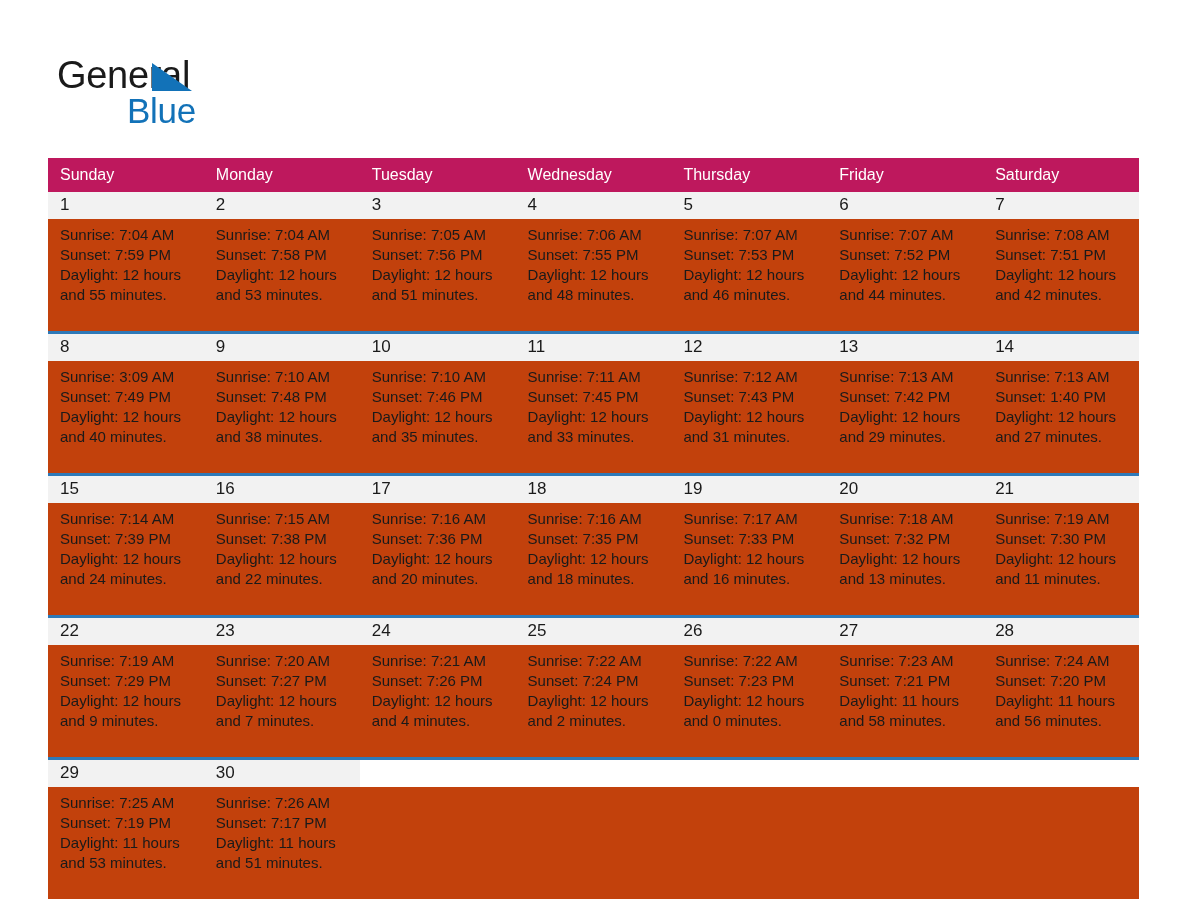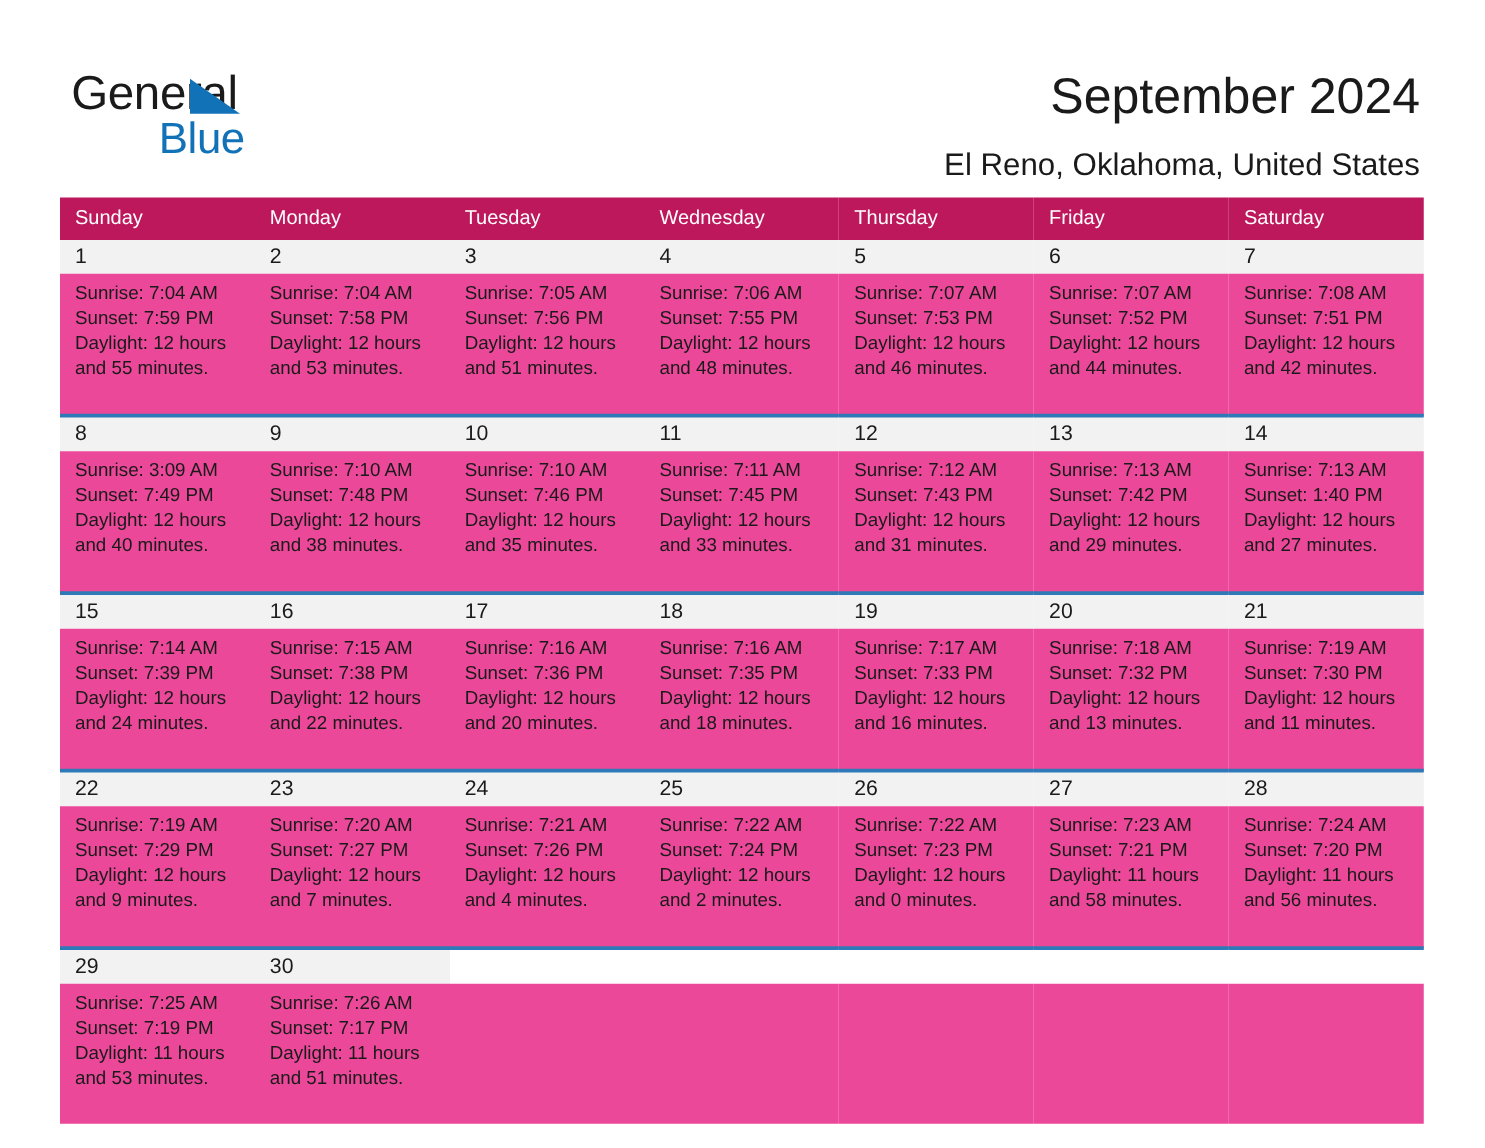--- a/index.html
+++ b/index.html
@@ -136,21 +136,21 @@
   }
   tr.daynum-row td.empty {
     background: #ffffff;
     border-top: 3px solid #2e79b8;
   }
   tr.daynum-row.last td.empty {
     background: #ffffff;
   }
 
   tr.info-row td {
-    background: #ec4899;
+    background: #c2410c;
     padding: 6px 10px 0 12px;
     font-size: 15px;
     line-height: 20px;
     color: #1a1a1a;
     vertical-align: top;
     height: 106px;
   }
   .info-line { white-space: nowrap; }
   .daylight-line { white-space: normal; }
 </style>
@@ -162,24 +162,20 @@
   <div class="header">
 
     <div class="logo">
       <div class="logo-row1">
         <span class="logo-general">General</span>
         <span class="logo-triangle"></span>
       </div>
       <span class="logo-blue">Blue</span>
     </div>
 
-    <div class="title-block">
-      <div class="month-title">September 2024</div>
-      <div class="location-title">El Reno, Oklahoma, United States</div>
-    </div>
 
   </div>
 
   <div class="calendar">
     <table class="cal">
       <colgroup>
         <col>
           <col>
           <col>
           <col>

